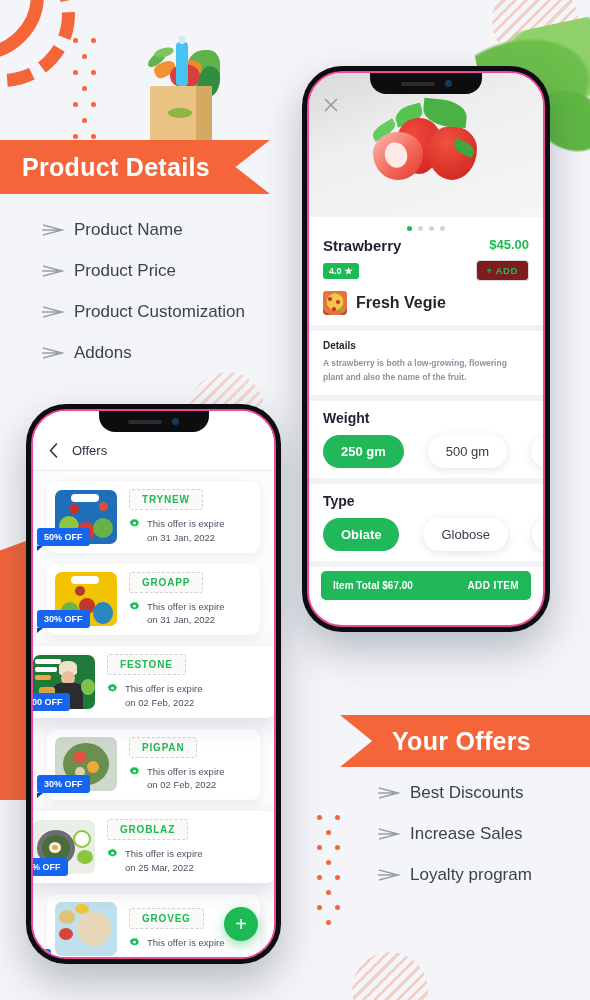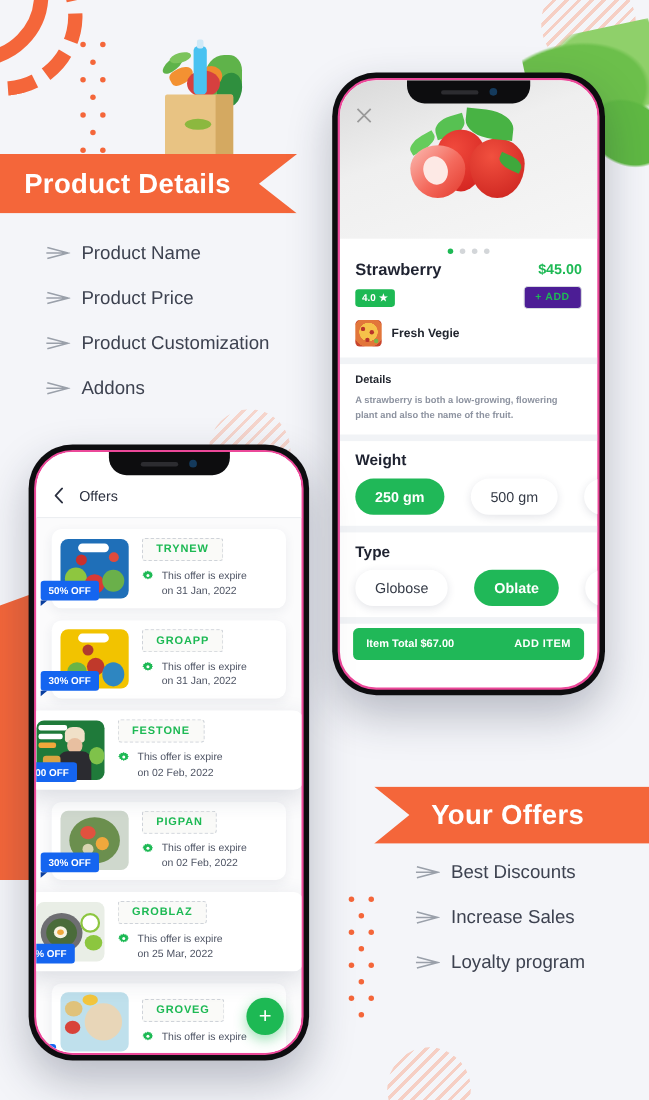--- a/index.html
+++ b/index.html
@@ -170,35 +170,35 @@
   .prod-block { padding: 2px 14px 10px; }
   .prod-row { display: flex; align-items: flex-start; justify-content: space-between; }
   .prod-name { font-size: 15px; font-weight: bold; color: #1e2230; }
   .prod-price { font-size: 13px; font-weight: bold; color: #1db954; }
   .rate-row { display: flex; align-items: center; justify-content: space-between; margin-top: 6px; }
   .rating {
     background: #1db954; color: #fff; font-size: 9px; font-weight: bold;
     padding: 3px 6px; border-radius: 3px; display: flex; align-items: center; gap: 3px;
   }
   .add-btn {
-    border: 1px solid #d7dbe0; background: #4c1d95; color: #1db954;
+    border: 1px solid #d7dbe0; background: #7f1d1d; color: #1db954;
     font-size: 9.5px; font-weight: bold; letter-spacing: .6px;
     padding: 4px 10px; border-radius: 4px;
   }
   .vendor-row { display: flex; align-items: center; gap: 9px; margin-top: 10px; }
   .vendor-img {
     width: 24px; height: 24px; border-radius: 4px; overflow: hidden;
     background: radial-gradient(circle at 50% 45%, #f6c24a 0 46%, #e2763a 48% 76%, #c9452c 78%);
     position: relative;
   }
   .vendor-img:after{
     content:""; position:absolute; left:5px; top:6px; width:4px; height:4px; border-radius:50%;
     background:#b9332a; box-shadow: 8px 3px 0 #b9332a, 4px 10px 0 #b9332a, 12px 11px 0 #7ab648;
   }
-  .vendor-name { font-size: 11px; font-weight: bold; color: #22262f; }
+  .vendor-name { font-size: 16px; font-weight: bold; color: #22262f; }
 
   .sep { height: 6px; background: #f1f3f6; }
 
   .details-block { padding: 9px 14px 11px; }
   .details-title { font-size: 10px; font-weight: bold; color: #22262f; }
   .details-text { font-size: 8.5px; color: #8d93a0; line-height: 1.65; margin-top: 5px; font-weight: bold; }
 
   .opt-block { padding: 9px 0 10px 14px; }
   .opt-title { font-size: 14px; font-weight: bold; color: #1e2230; margin-bottom: 9px; }
   .chips { display: flex; gap: 24px; }
@@ -485,22 +485,22 @@
           <span class="chip">500 gm</span>
           <span class="chip">1 kg</span>
         </div>
       </div>
 
       <div class="sep"></div>
 
       <div class="opt-block">
         <div class="opt-title">Type</div>
         <div class="chips">
+          <span class="chip sel">Oblate</span>
           <span class="chip">Globose</span>
-          <span class="chip sel">Oblate</span>
           <span class="chip">Conic</span>
         </div>
       </div>
 
       <div class="sep"></div>
 
       <div class="cart-bar">
         <span class="cart-total">Item Total $67.00</span>
         <span class="cart-add">ADD ITEM</span>
       </div>

